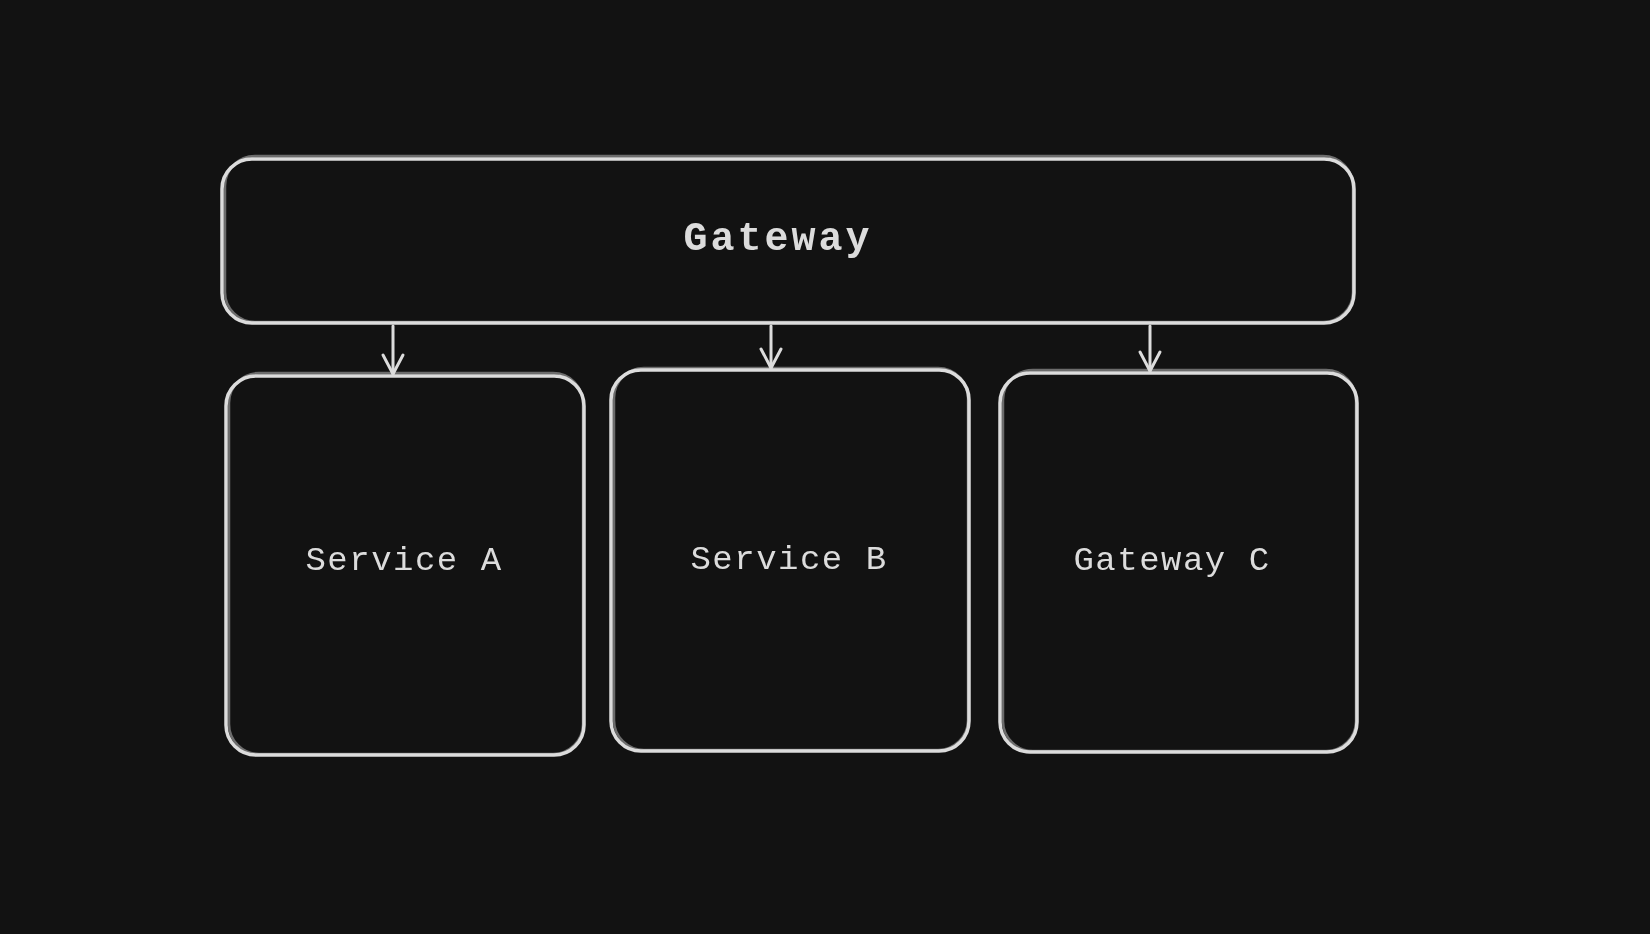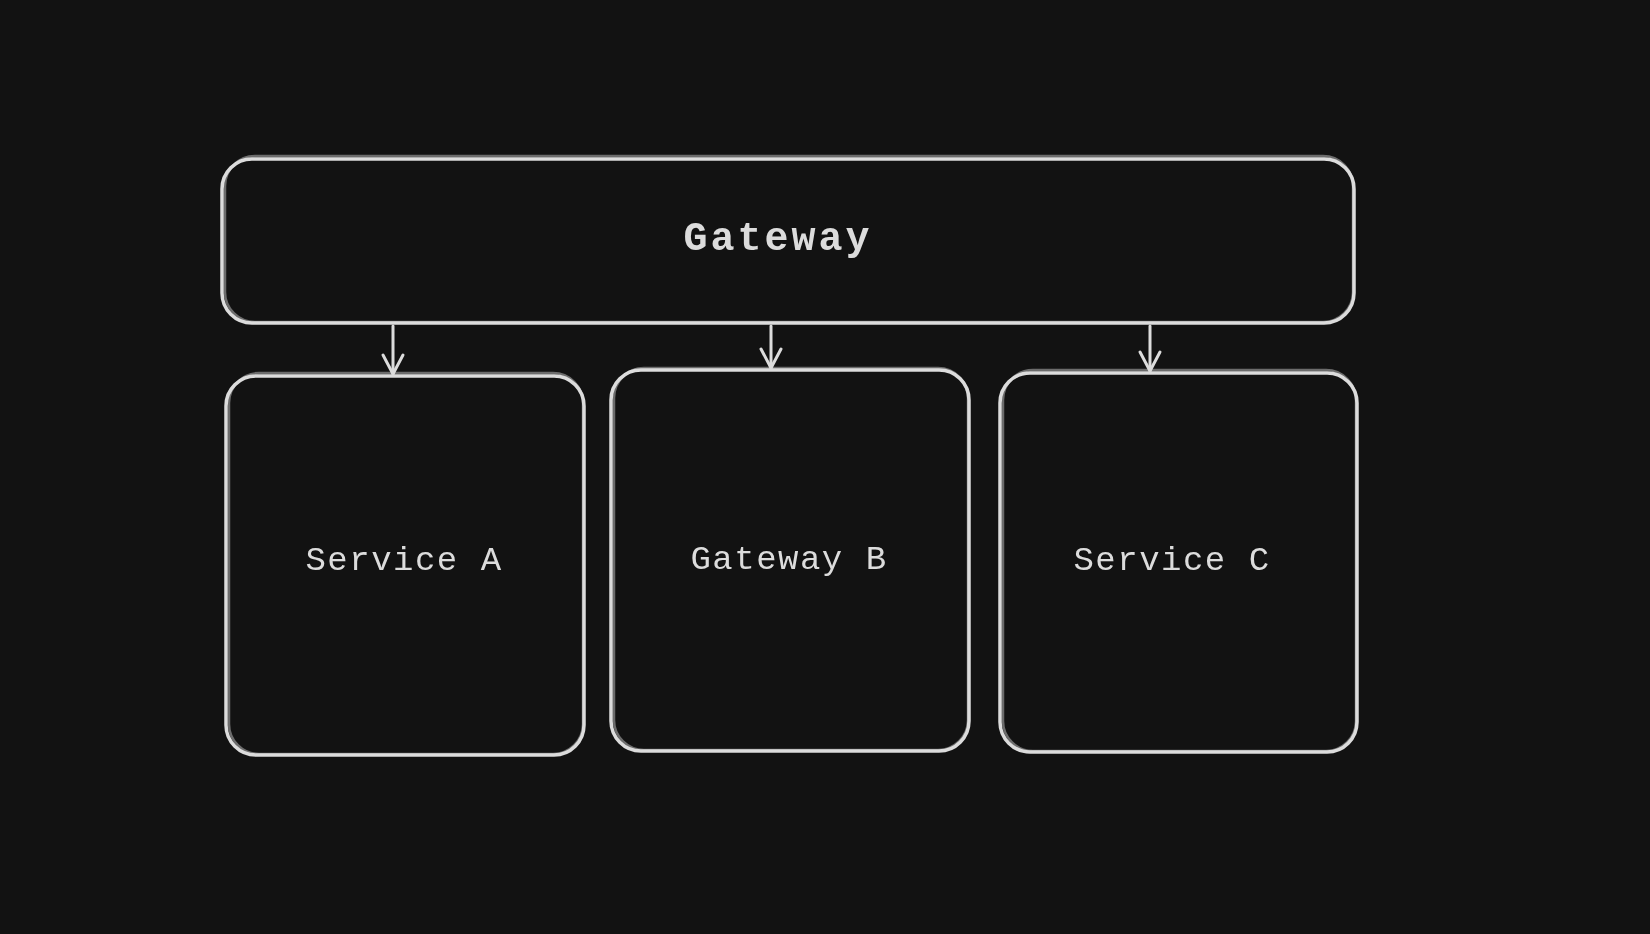--- a/index.html
+++ b/index.html
@@ -102,17 +102,17 @@
     <g>
       <line class="edge-line" x1="1150" y1="326" x2="1150" y2="371"></line>
       <path class="edge-head" d="M 1140 352 L 1150 371 L 1160 352"></path>
     </g>
   </svg>
 
   <div class="label label-gateway" style="left: 778px; top: 239px;">Gateway</div>
 
   <div class="label label-service" style="left: 404px; top: 561px;">Service A</div>
 
-  <div class="label label-service" style="left: 789px; top: 560px;">Gateway B</div>
+  <div class="label label-service" style="left: 789px; top: 560px;">Service B</div>
 
-  <div class="label label-service" style="left: 1172px; top: 561px;">Service C</div>
+  <div class="label label-service" style="left: 1172px; top: 561px;">Gateway C</div>
 
 </div>
 
 </body></html>

